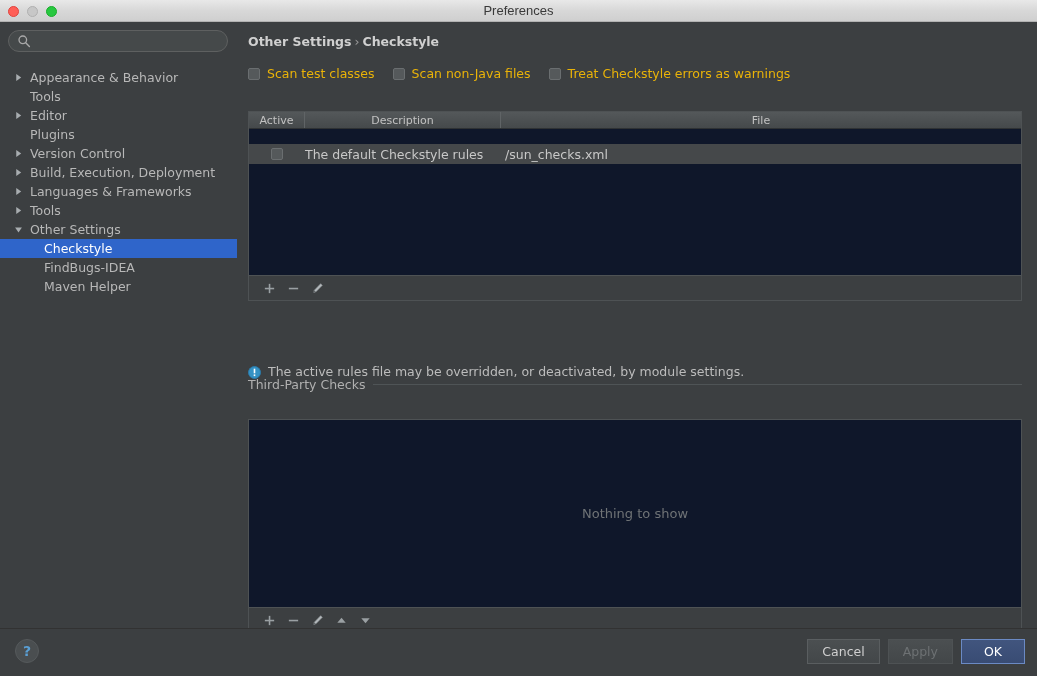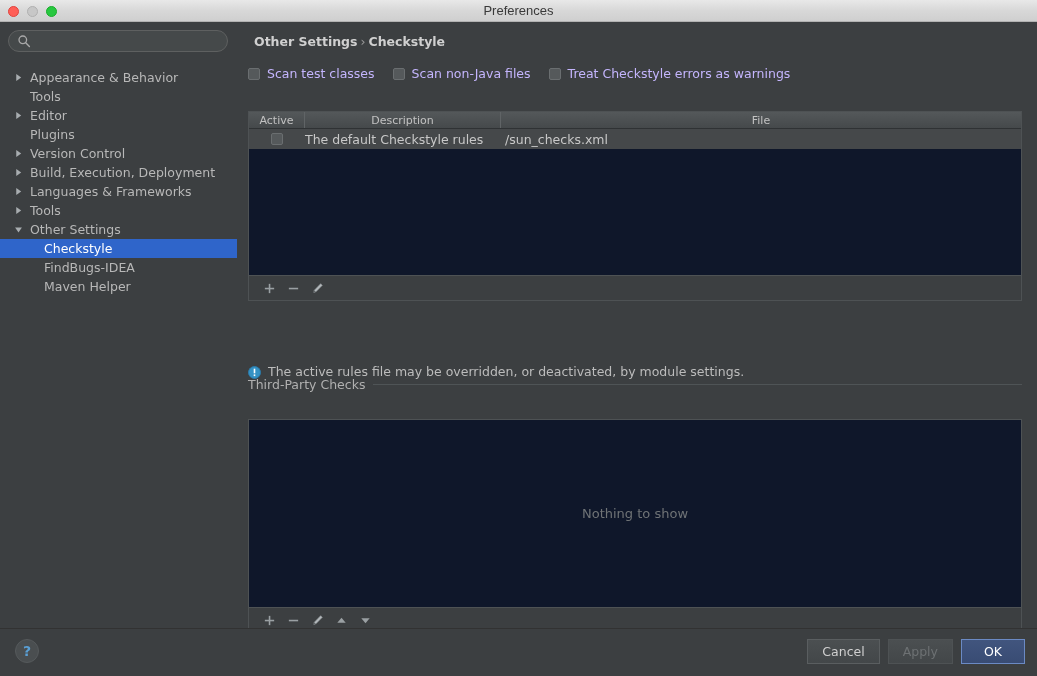--- a/index.html
+++ b/index.html
@@ -126,21 +126,21 @@
   .main {
     position: absolute;
     left: 237px; top: 22px;
     width: 800px;
     height: 606px;
     background: #3c3f41;
     box-sizing: border-box;
   }
   .breadcrumb {
     position: absolute;
-    left: 17px; top: 12px;
+    left: 11px; top: 12px;
     font-size: 12.5px;
     font-weight: bold;
     color: #d0d0d0;
   }
   .breadcrumb .sep {
     font-weight: normal;
     color: #9a9a9a;
     padding: 0 3px;
   }
   .checkrow {
@@ -158,21 +158,21 @@
   }
   .cbox {
     width: 12px; height: 12px;
     background: #55595b;
     border: 1px solid #6a6e70;
     border-radius: 2px;
     box-sizing: border-box;
     margin-right: 7px;
     flex: 0 0 auto;
   }
-  .cbox-label { font-size: 12.5px; color: #c4b5fd; }
+  .cbox-label { font-size: 12.5px; color: #eab308; }
 
   
   .group-title {
     position: absolute;
     display: flex;
     align-items: center;
     font-size: 12.5px;
     color: #b0b0b0;
     white-space: nowrap;
   }
@@ -212,20 +212,21 @@
   .th-file   { flex: 1; }
   .table-body { position: relative; }
   .trow {
     display: flex;
     align-items: center;
     height: 20px;
     background: #45484a;
     font-size: 12.5px;
     color: #c8c8c8;
     cursor: default;
+    margin-top: 15px;
   }
   .trow .cell-active {
     width: 56px;
     display: flex;
     align-items: center;
     justify-content: center;
   }
   .trow .cell-desc { width: 196px; padding-left: 0px; }
   .trow .cell-file { flex: 1; padding-left: 4px; }
 

